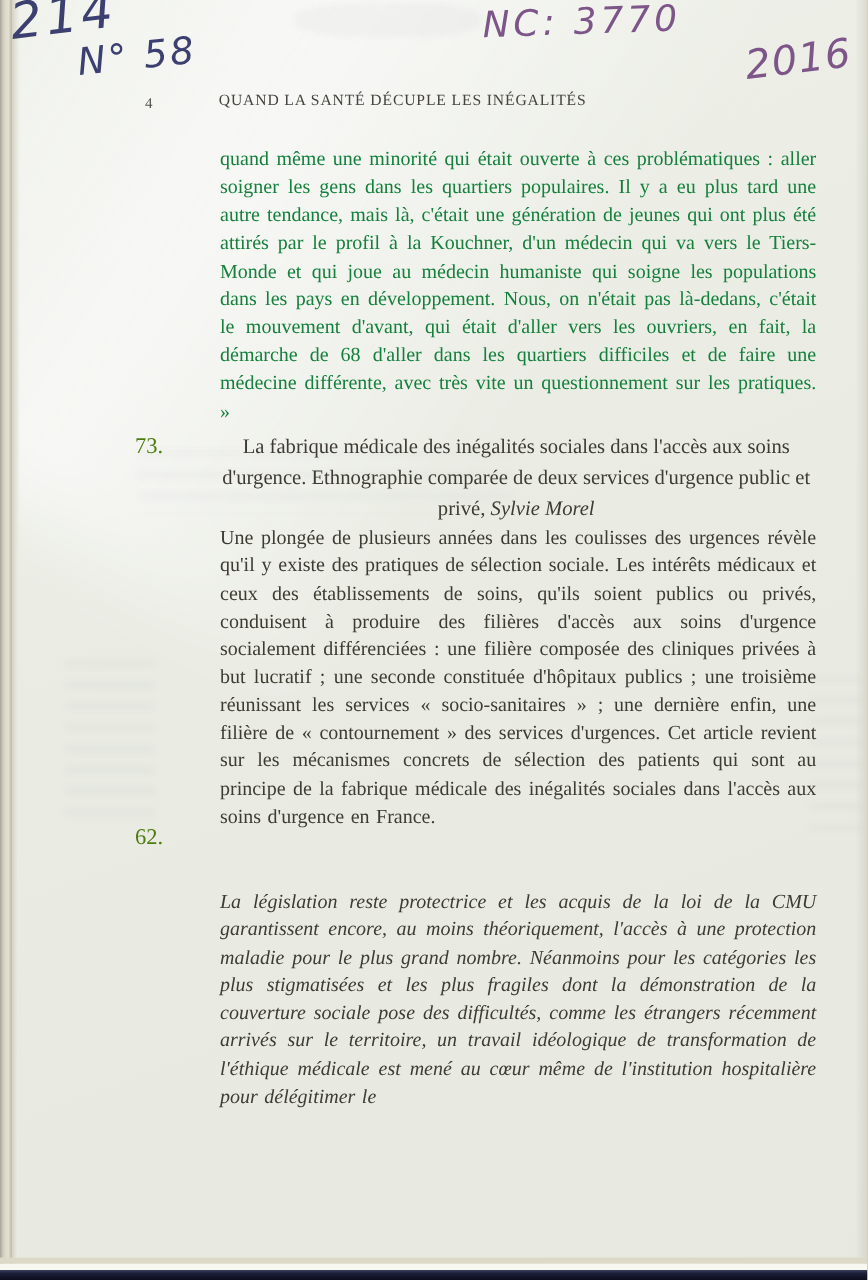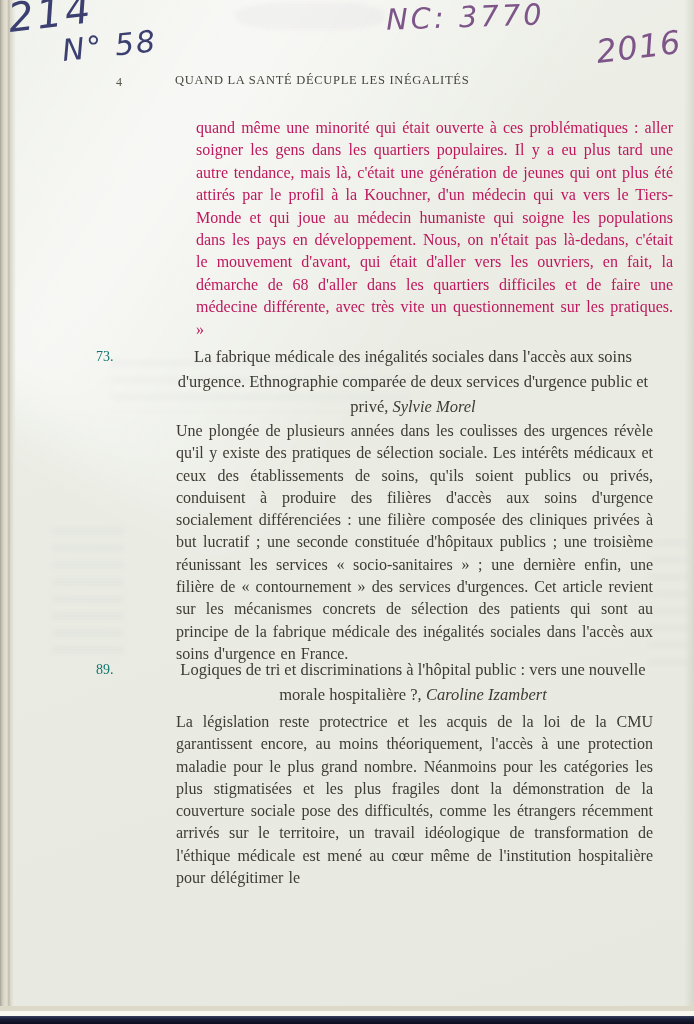--- a/index.html
+++ b/index.html
@@ -67,45 +67,45 @@
   
   .pagenum{
     position:absolute;left:116px;top:75px;
     font-size:12px;color:#55524a;
   }
   .running-header{
     position:absolute;left:175px;top:73px;width:477px;
     text-align:left;font-size:12.5px;letter-spacing:.7px;
     color:#45433c;white-space:nowrap;
   }
-  .body-text{color:#be185d;margin-left:20px;}
+  .body-text{color:#15803d;}
   .quote-block{
     position:absolute;left:176px;top:117px;width:477px;
     font-size:16px;line-height:22.4px;text-align:justify;
     word-spacing:1.2px;
   }
   .entry-num{
-    position:absolute;left:96px;width:60px;
-    font-size:14px;line-height:25px;color:#0f766e;
+    position:absolute;left:108px;width:60px;
+    font-size:18px;line-height:25px;color:#4d7c0f;
   }
   .entry-title{
     position:absolute;left:176px;width:474px;
     font-size:16.5px;line-height:25px;color:#3e3b33;
     text-align:center;
   }
   .entry-title .author{font-style:italic;}
   .abstract{
     position:absolute;left:176px;width:477px;
     font-size:16px;line-height:22.3px;text-align:justify;
     word-spacing:1.2px;color:#3e3b33;
   }
   .num-73{top:344px;} .title-73{top:344px;}
   .abstract-73{top:420px;}
   .num-89{top:657px;} .title-89{top:657px;}
-  .abstract-89{top:711px;}
+  .abstract-89{top:711px;font-style:italic;}
 </style>
 </head>
 <body>
 
 <div class="scan">
 
   <div class="paper"></div>
   <div class="glare"></div>
   <div class="edge-left"></div>
   <div class="edge-right"></div>
@@ -124,23 +124,20 @@
   <div class="running-header">QUAND LA SANTÉ DÉCUPLE LES INÉGALITÉS</div>
 
   <div class="quote-block body-text">quand même une minorité qui était ouverte à ces problématiques : aller soigner les gens dans les quartiers populaires. Il y a eu plus tard une autre tendance, mais là, c'était une génération de jeunes qui ont plus été attirés par le profil à la Kouchner, d'un médecin qui va vers le Tiers-Monde et qui joue au médecin humaniste qui soigne les populations dans les pays en développement. Nous, on n'était pas là-dedans, c'était le mouvement d'avant, qui était d'aller vers les ouvriers, en fait, la démarche de 68 d'aller dans les quartiers difficiles et de faire une médecine différente, avec très vite un questionnement sur les pratiques. »</div>
 
   <div class="entry-num num-73">73.</div>
   <div class="entry-title title-73">
     <span>La fabrique médicale des inégalités sociales dans l'accès aux soins d'urgence. Ethnographie comparée de deux services d'urgence public et privé, </span><span class="author">Sylvie Morel</span>
   </div>
   <div class="abstract abstract-73">Une plongée de plusieurs années dans les coulisses des urgences révèle qu'il y existe des pratiques de sélection sociale. Les intérêts médicaux et ceux des établissements de soins, qu'ils soient publics ou privés, conduisent à produire des filières d'accès aux soins d'urgence socialement différenciées : une filière composée des cliniques privées à but lucratif ; une seconde constituée d'hôpitaux publics ; une troisième réunissant les services « socio-sanitaires » ; une dernière enfin, une filière de « contournement » des services d'urgences. Cet article revient sur les mécanismes concrets de sélection des patients qui sont au principe de la fabrique médicale des inégalités sociales dans l'accès aux soins d'urgence en France.</div>
 
-  <div class="entry-num num-89">89.</div>
-  <div class="entry-title title-89">
-    <span>Logiques de tri et discriminations à l'hôpital public :  vers une nouvelle morale hospitalière ?, </span><span class="author">Caroline Izambert</span>
-  </div>
+  <div class="entry-num num-89">62.</div>
   <div class="abstract abstract-89">La législation reste protectrice et les acquis de la loi de la CMU garantissent encore, au moins théoriquement, l'accès à une protection maladie pour le plus grand nombre. Néanmoins pour les catégories les plus stigmatisées et les plus fragiles dont la démonstration de la couverture sociale pose des difficultés, comme les étrangers récemment arrivés sur le territoire, un travail idéologique de transformation de l'éthique médicale est mené au cœur même de l'institution hospitalière pour délégitimer le</div>
 
   <div class="bottom-pageedge"></div>
   <div class="bottom-white"></div>
   <div class="bottom-dark"></div>
 
 </div>
 
 </body></html>

